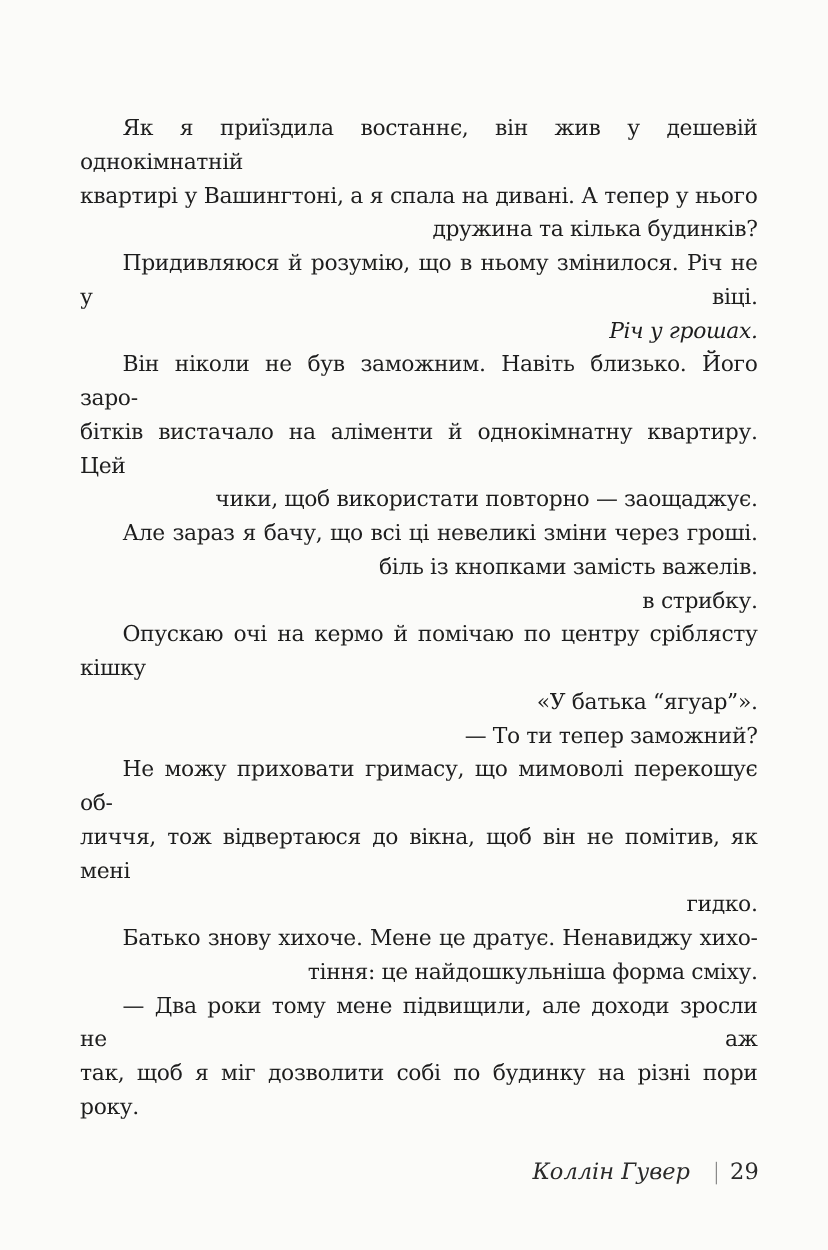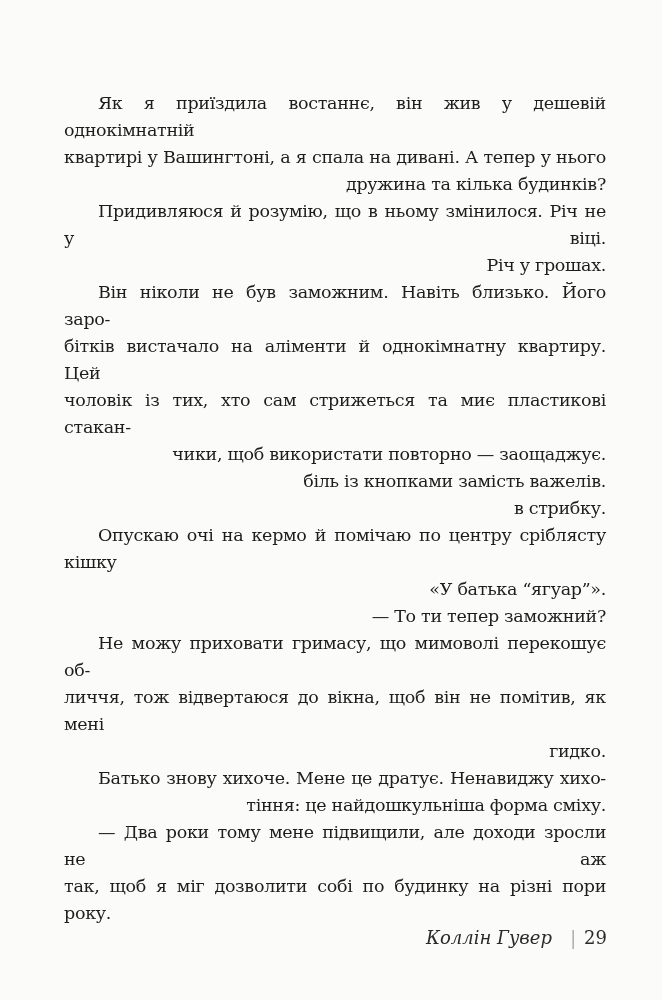--- a/index.html
+++ b/index.html
@@ -21,21 +21,21 @@
     top: 90px;
     width: 542px;
     font-size: 17.5px;
     line-height: 27px;
     letter-spacing: -0.3px;
   }
   .paragraph { margin: 0; }
   .line { text-align: right; white-space: normal; }
   .line.just { text-align: justify; text-align-last: justify; }
   .line.first { text-indent: 34px; }
-  .line.italic { }
+  .line.italic { font-style: italic; }
   .footer {
     position: absolute;
     top: 927px;
     right: 55px;
     display: flex;
     align-items: baseline;
     font-size: 18px;
     line-height: 22px;
     color: #2a2a2a;
   }
@@ -58,24 +58,24 @@
         <div class="line just">квартирі у Вашингтоні, а я спала на дивані. А тепер у нього</div>
         <div class="line">дружина та кілька будинків?</div>
       </div>
       <div class="paragraph">
         <div class="line first just">Придивляюся й розумію, що в ньому змінилося. Річ не у віці.</div>
         <div class="line italic">Річ у грошах.</div>
       </div>
       <div class="paragraph">
         <div class="line first just">Він ніколи не був заможним. Навіть близько. Його заро-</div>
         <div class="line just">бітків вистачало на аліменти й однокімнатну квартиру. Цей</div>
-        <div class="line just">чоловік із тих, хто сам стрижеться та миє пластикові стакан-</div>
         <div class="line">чики, щоб використати повторно — заощаджує.</div>
       </div>
       <div class="paragraph">
+        <div class="line first just">Але зараз я бачу, що всі ці невеликі зміни через гроші.</div>
         <div class="line">біль із кнопками замість важелів.</div>
       </div>
       <div class="paragraph">
         <div class="line">в стрибку.</div>
         <div class="line first just">Опускаю очі на кермо й помічаю по центру сріблясту кішку</div>
       </div>
       <div class="paragraph">
         <div class="line first">«У батька “ягуар”».</div>
       </div>
       <div class="paragraph">

